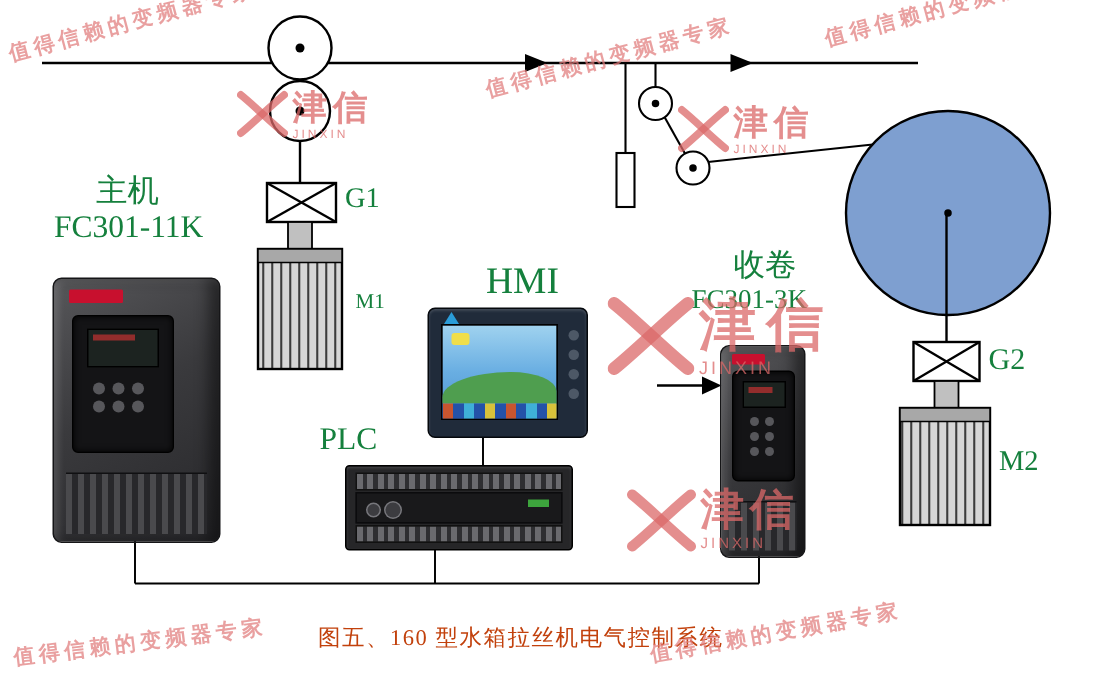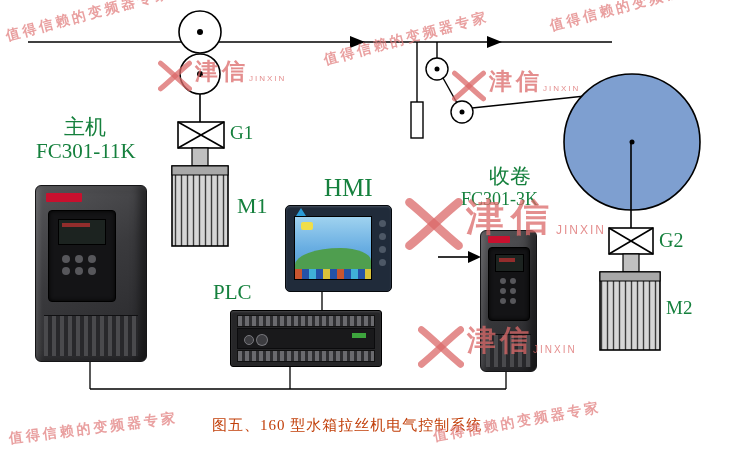--- a/index.html
+++ b/index.html
@@ -55,21 +55,21 @@
   .plc .port{position:absolute;left:6px;bottom:3px;width:8px;height:8px;border-radius:50%;
        background:#3c3c40;border:1px solid #77777c;box-shadow:13px 0 0 #3c3c40,13px 0 0 1px #77777c;}
   .plc .led{position:absolute;right:8px;top:4px;width:14px;height:5px;background:#3da43d;}
 
   
   .wm-layer{position:absolute;inset:0;pointer-events:none;}
   .wm-slogan{position:absolute;font-size:14px;font-weight:bold;letter-spacing:3px;
        color:rgba(224,124,124,.72);transform-origin:0 0;white-space:nowrap;
        font-family:"Liberation Serif",serif;}
   .wm-brand{position:absolute;display:flex;align-items:flex-start;gap:3px;color:rgba(219,104,104,.75);}
-  .wm-brand .col{display:flex;flex-direction:row;align-items:flex-end;}
+  .wm-brand .col{display:flex;flex-direction:column;}
   .wm-brand .zh{font-weight:bold;line-height:1;letter-spacing:4px;white-space:nowrap;}
   .wm-brand .en{line-height:1;letter-spacing:2px;margin-top:3px;font-family:"Liberation Sans",sans-serif;}
   .wm-sm .zh{font-size:23px;} .wm-sm .en{font-size:8px;}
   .wm-md .zh{font-size:29px;} .wm-md .en{font-size:10px;}
   .wm-lg .zh{font-size:38px;letter-spacing:7px;} .wm-lg .en{font-size:12px;}
 
   .caption{position:absolute;color:#c2410c;font-size:15px;letter-spacing:1px;
        font-family:"Liberation Serif",serif;}
 </style>
 </head>
@@ -190,21 +190,21 @@
     <span class="panel" style="left:7px;top:16px;width:40px;height:72px;">
       <span class="display" style="left:6px;top:6px;width:27px;height:16px;"></span>
       <span class="keys small" style="left:11px;top:30px;"></span>
     </span>
     <span class="fins" style="left:5px;right:5px;bottom:4px;height:32px;"></span>
   </div>
 
   <div class="lbl" style="left:64px;top:116px;font-size:21px;">主机</div>
   <div class="lbl" style="left:36px;top:140px;font-size:21px;">FC301-11K</div>
   <div class="lbl" style="left:230px;top:123px;font-size:19px;">G1</div>
-  <div class="lbl" style="left:237px;top:194px;font-size:22px;">M1</div>
+  <div class="lbl" style="left:237px;top:194px;font-size:14px;">M1</div>
   <div class="lbl" style="left:324px;top:174px;font-size:25px;">HMI</div>
   <div class="lbl" style="left:213px;top:281px;font-size:21px;">PLC</div>
   <div class="lbl" style="left:489px;top:165px;font-size:21px;">收卷</div>
   <div class="lbl" style="left:461px;top:190px;font-size:18px;">FC301-3K</div>
   <div class="lbl" style="left:659px;top:229px;font-size:20px;">G2</div>
   <div class="lbl" style="left:666px;top:298px;font-size:19px;">M2</div>
 
   <div class="caption" style="left:212px;top:416px;">图五、160 型水箱拉丝机电气控制系统</div>
 
   <div class="wm-layer">

